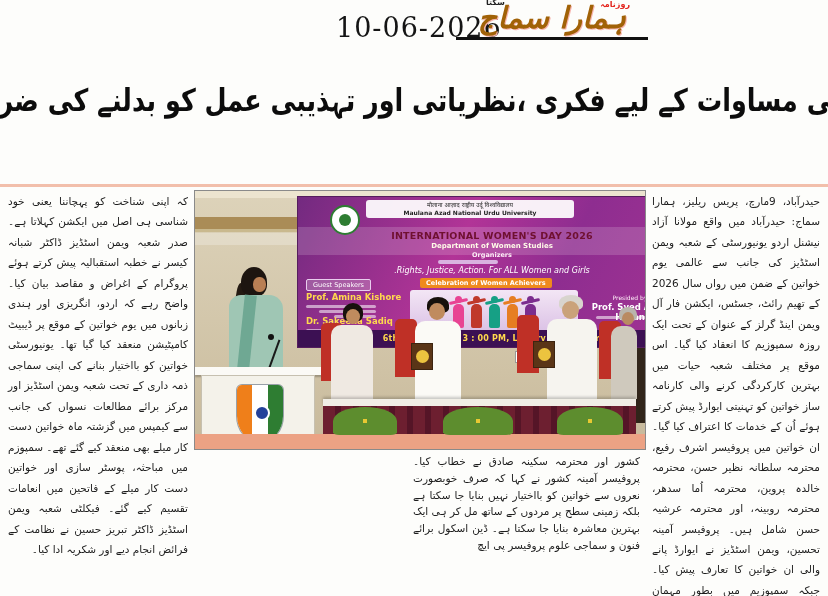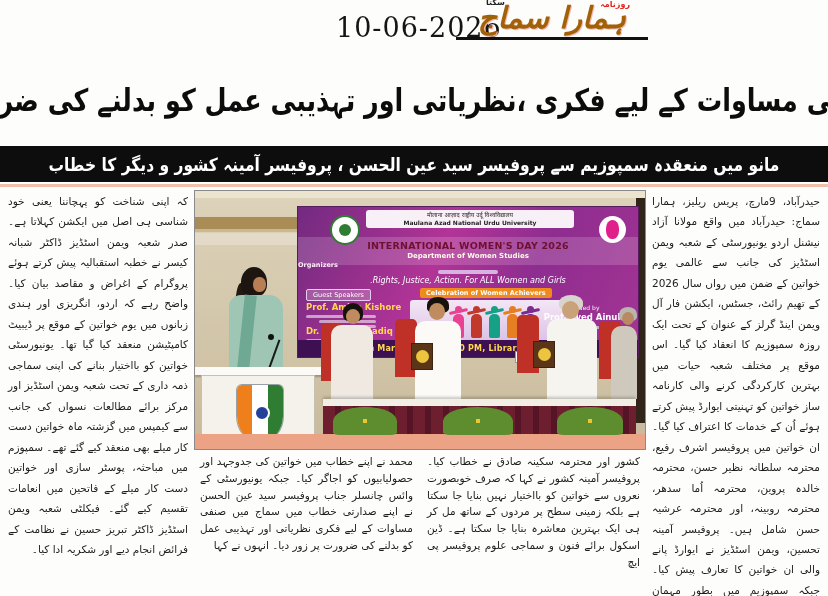--- a/index.html
+++ b/index.html
@@ -43,41 +43,41 @@
   
   .photo{position:relative;width:450px;height:258px;margin:1px auto 0 auto;
          background:linear-gradient(#ddd3ba,#cfc2a5 70%,#c7b99b);
          border:1px solid #8a8a8a;overflow:hidden;}
   .ceiling{position:absolute;top:0;left:0;right:0;height:7px;background:#ece4cf;}
   .wood{position:absolute;top:26px;left:0;right:0;height:12px;background:#aa8c57;
         box-shadow:0 3px 0 #c9b98e, 0 16px 0 rgba(255,255,255,.25);}
   .door{position:absolute;right:0;top:7px;width:9px;height:225px;background:#31251a;}
 
   
-  .banner{position:absolute;left:102px;top:15px;width:340px;height:150px;
+  .banner{position:absolute;left:102px;top:5px;width:340px;height:150px;
           background:linear-gradient(115deg,#732a80,#b23497 40%,#8e2d90 65%,#a43493);
-          border:1px solid #551d5e;color:#fff;}
+          border:1px solid #551d5e;color:#fff;padding-left:48px;}
   .band{position:absolute;top:30px;left:0;right:0;height:28px;background:rgba(255,255,255,.16);}
   .b-head{position:absolute;left:68px;top:3px;width:204px;background:rgba(255,255,255,.93);
           color:#222;border-radius:3px;padding:1px 2px;text-align:center;line-height:1.35;}
   .b-head .hi{font-size:6px;}
   .b-head .en{font-size:6px;font-weight:700;}
   .uni-logo{position:absolute;left:32px;top:8px;width:30px;height:30px;border-radius:50%;
             background:#fff;border:2px solid #2e7d32;box-sizing:border-box;}
   .uni-logo i{position:absolute;left:7px;top:7px;width:12px;height:12px;border-radius:50%;
               background:#2e7d32;}
   .wd-logo{position:absolute;right:12px;top:9px;width:27px;height:27px;border-radius:50%;
            background:#fff;}
   .wd-logo i{position:absolute;left:7px;top:4px;width:13px;height:19px;border-radius:45%;
              background:#e0218a;}
   .b-title{position:absolute;top:33px;left:0;right:0;text-align:center;
            font-size:9.5px;font-weight:800;color:#6f1030;letter-spacing:.2px;}
   .b-dept{position:absolute;top:45px;left:0;right:0;text-align:center;font-size:7px;
           font-weight:700;color:#fffbe8;}
-  .b-org{position:absolute;top:54px;left:0;right:0;text-align:left;font-size:6.5px;
+  .b-org{position:absolute;top:54px;left:0;right:0;text-align:center;font-size:6.5px;
          color:#ffeef8;font-weight:700;}
   .b-org-pill{position:absolute;top:63px;left:140px;width:60px;height:4px;background:#d9b3e0;
               border-radius:2px;}
   .b-theme{position:absolute;top:69px;left:0;right:0;text-align:center;font-size:8px;
            font-weight:400;color:#ffffff;font-style:italic;}
   .b-guest{position:absolute;left:8px;top:82px;font-size:6.5px;padding:1px 6px;
            border:1px solid #e9cdee;background:rgba(255,255,255,.22);border-radius:2px;}
   .b-sp1{position:absolute;left:8px;top:95px;font-size:8.5px;font-weight:800;color:#ffd94d;}
   .b-sp2{position:absolute;left:8px;top:119px;font-size:8.5px;font-weight:800;color:#ffd94d;}
   .bl{height:3px;background:rgba(255,255,255,.55);border-radius:2px;margin:2px 0;}
@@ -163,23 +163,20 @@
         <span class="logo-city">سکتا</span>
         <div class="logo-main">ہمارا سماج</div>
       </div>
       <div class="logo-underline"></div>
     </div>
   </div>
 
   <div class="headline-wrap">
     <div class="headline">صنفی مساوات کے لیے فکری ،نظریاتی اور تہذیبی عمل کو بدلنے کی ضرورت</div>
   </div>
-  <div class="subbar">
-    <div class="subbar-text">مانو میں منعقدہ سمپوزیم سے پروفیسر سید عین الحسن ، پروفیسر آمینہ کشور و دیگر کا خطاب</div>
-  </div>
   <div class="divider"></div>
 
   <div class="body-grid">
 
     <div class="col col-right">حیدرآباد، 9مارچ، پریس ریلیز، ہمارا سماج: حیدرآباد میں واقع مولانا آزاد نیشنل اردو یونیورسٹی کے شعبہ ویمن اسٹڈیز کی جانب سے عالمی یوم خواتین کے ضمن میں رواں سال 2026 کے تھیم رائٹ، جسٹس، ایکشن فار آل ویمن اینڈ گرلز کے عنوان کے تحت ایک روزہ سمپوزیم کا انعقاد کیا گیا۔ اس موقع پر مختلف شعبہ حیات میں بہترین کارکردگی کرنے والی کارنامہ ساز خواتین کو تہنیتی ایوارڈ پیش کرتے ہوئے اُن کے خدمات کا اعتراف کیا گیا۔ ان خواتین میں پروفیسر اشرف رفیع، محترمہ سلطانہ نظیر حسن، محترمہ خالدہ پروین، محترمہ اُما سدھر، محترمہ روبینہ، اور محترمہ عرشیہ حسن شامل ہیں۔ پروفیسر آمینہ تحسین، ویمن اسٹڈیز نے ایوارڈ پانے والی ان خواتین کا تعارف پیش کیا۔ جبکہ سمپوزیم میں بطور مہمان خصوصی پروفیسر آمینہ</div>
 
     <div class="middle">
 
       <div class="photo">
         <div class="ceiling"></div>
@@ -283,20 +280,19 @@
         <div class="skirt"></div>
 
         <div class="carpet"></div>
         <div class="plant" style="left:138px;width:64px"></div>
         <div class="plant" style="left:248px;width:70px"></div>
         <div class="plant" style="left:362px;width:66px"></div>
       </div>
 
       <div class="mid-cols">
         <div class="col col-mid">کشور اور محترمہ سکینہ صادق نے خطاب کیا۔ پروفیسر آمینہ کشور نے کہا کہ صرف خوبصورت نعروں سے خواتین کو بااختیار نہیں بنایا جا سکتا ہے بلکہ زمینی سطح پر مردوں کے ساتھ مل کر ہی ایک بہترین معاشرہ بنایا جا سکتا ہے۔ ڈین اسکول برائے فنون و سماجی علوم پروفیسر پی ایچ</div>
-        <div class="col col-mid">محمد نے اپنے خطاب میں خواتین کی جدوجہد اور حصولیابیوں کو اجاگر کیا۔ جبکہ یونیورسٹی کے وائس چانسلر جناب پروفیسر سید عین الحسن نے اپنے صدارتی خطاب میں سماج میں صنفی مساوات کے لیے فکری نظریاتی اور تہذیبی عمل کو بدلنے کی ضرورت پر زور دیا۔ انہوں نے کہا</div>
       </div>
     </div>
 
     <div class="col col-left">کہ اپنی شناخت کو پہچاننا یعنی خود شناسی ہی اصل میں ایکشن کہلاتا ہے۔ صدر شعبہ ویمن اسٹڈیز ڈاکٹر شبانہ کیسر نے خطبہ استقبالیہ پیش کرتے ہوئے پروگرام کے اغراض و مقاصد بیان کیا۔ واضح رہے کہ اردو، انگریزی اور ہندی زبانوں میں یوم خواتین کے موقع پر ڈیبیٹ کامپٹیشن منعقد کیا گیا تھا۔ یونیورسٹی خواتین کو بااختیار بنانے کی اپنی سماجی ذمہ داری کے تحت شعبہ ویمن اسٹڈیز اور مرکز برائے مطالعات نسواں کی جانب سے کیمپس میں گزشتہ ماہ خواتین دست کار میلے بھی منعقد کیے گئے تھے۔ سمپوزم میں مباحثہ، پوسٹر سازی اور خواتین دست کار میلے کے فاتحین میں انعامات تقسیم کیے گئے۔ فیکلٹی شعبہ ویمن اسٹڈیز ڈاکٹر تبریز حسین نے نظامت کے فرائض انجام دیے اور شکریہ ادا کیا۔</div>
   </div>
 
 </div>
 
 </body></html>

